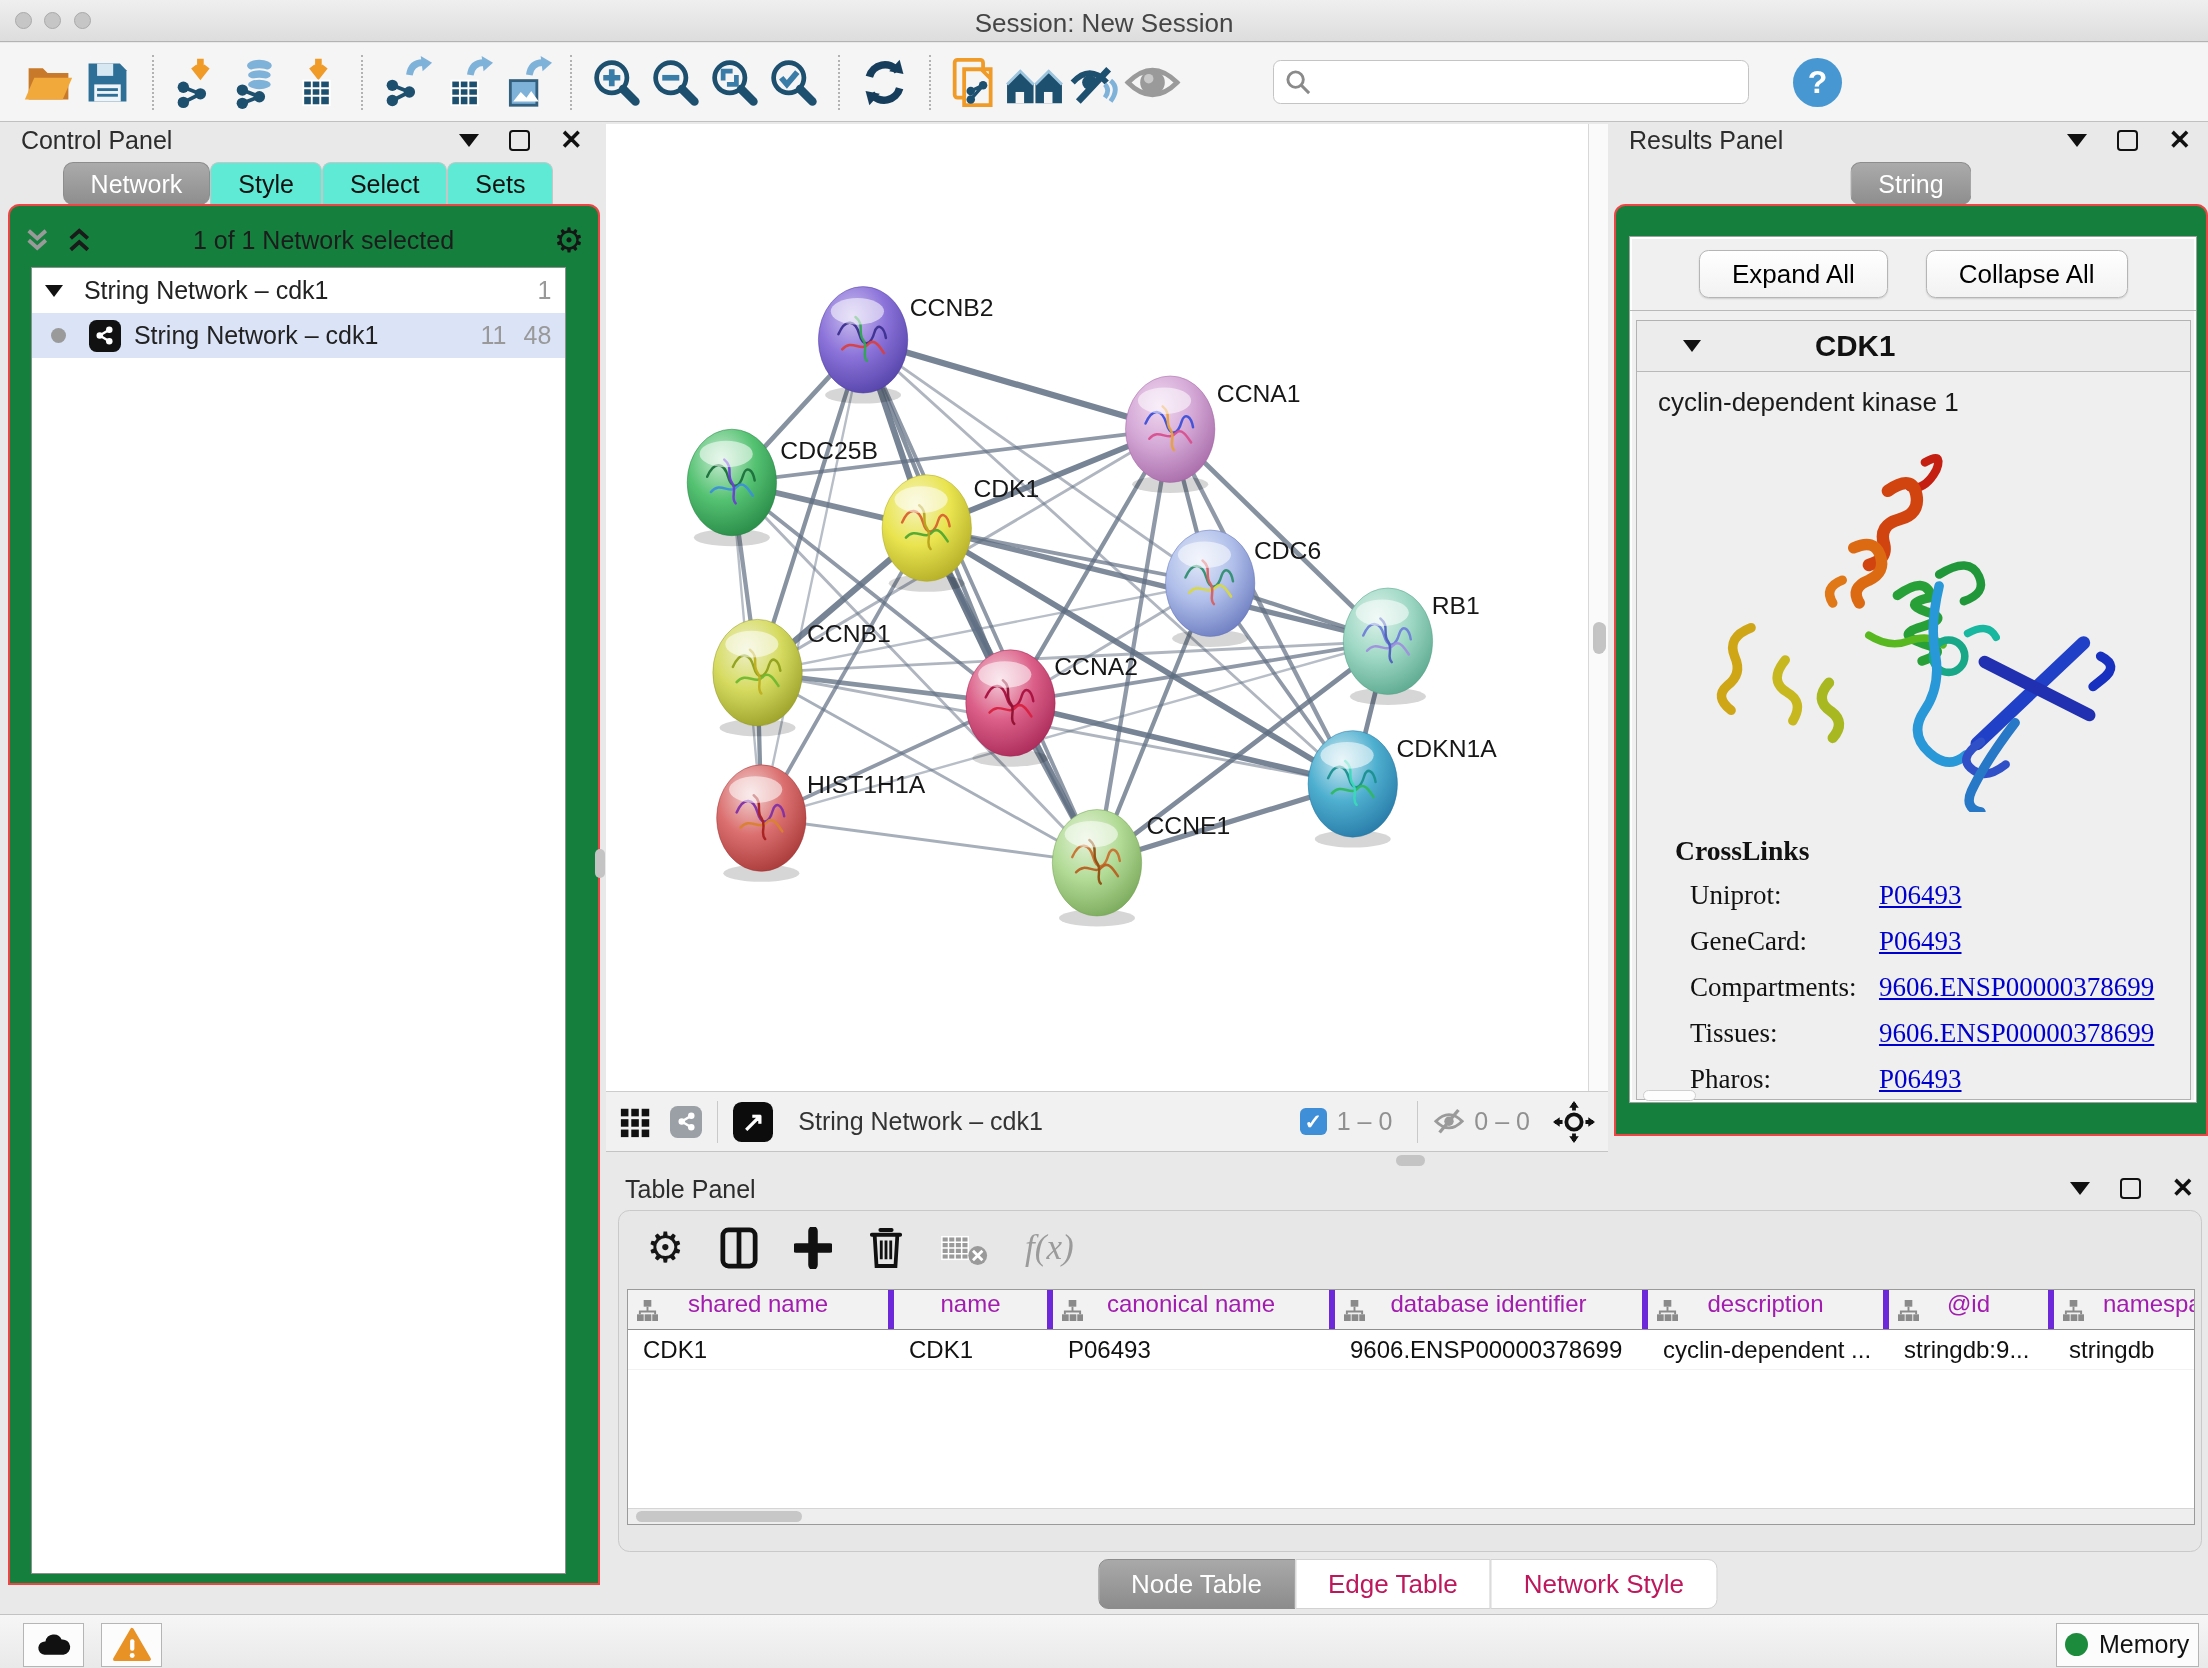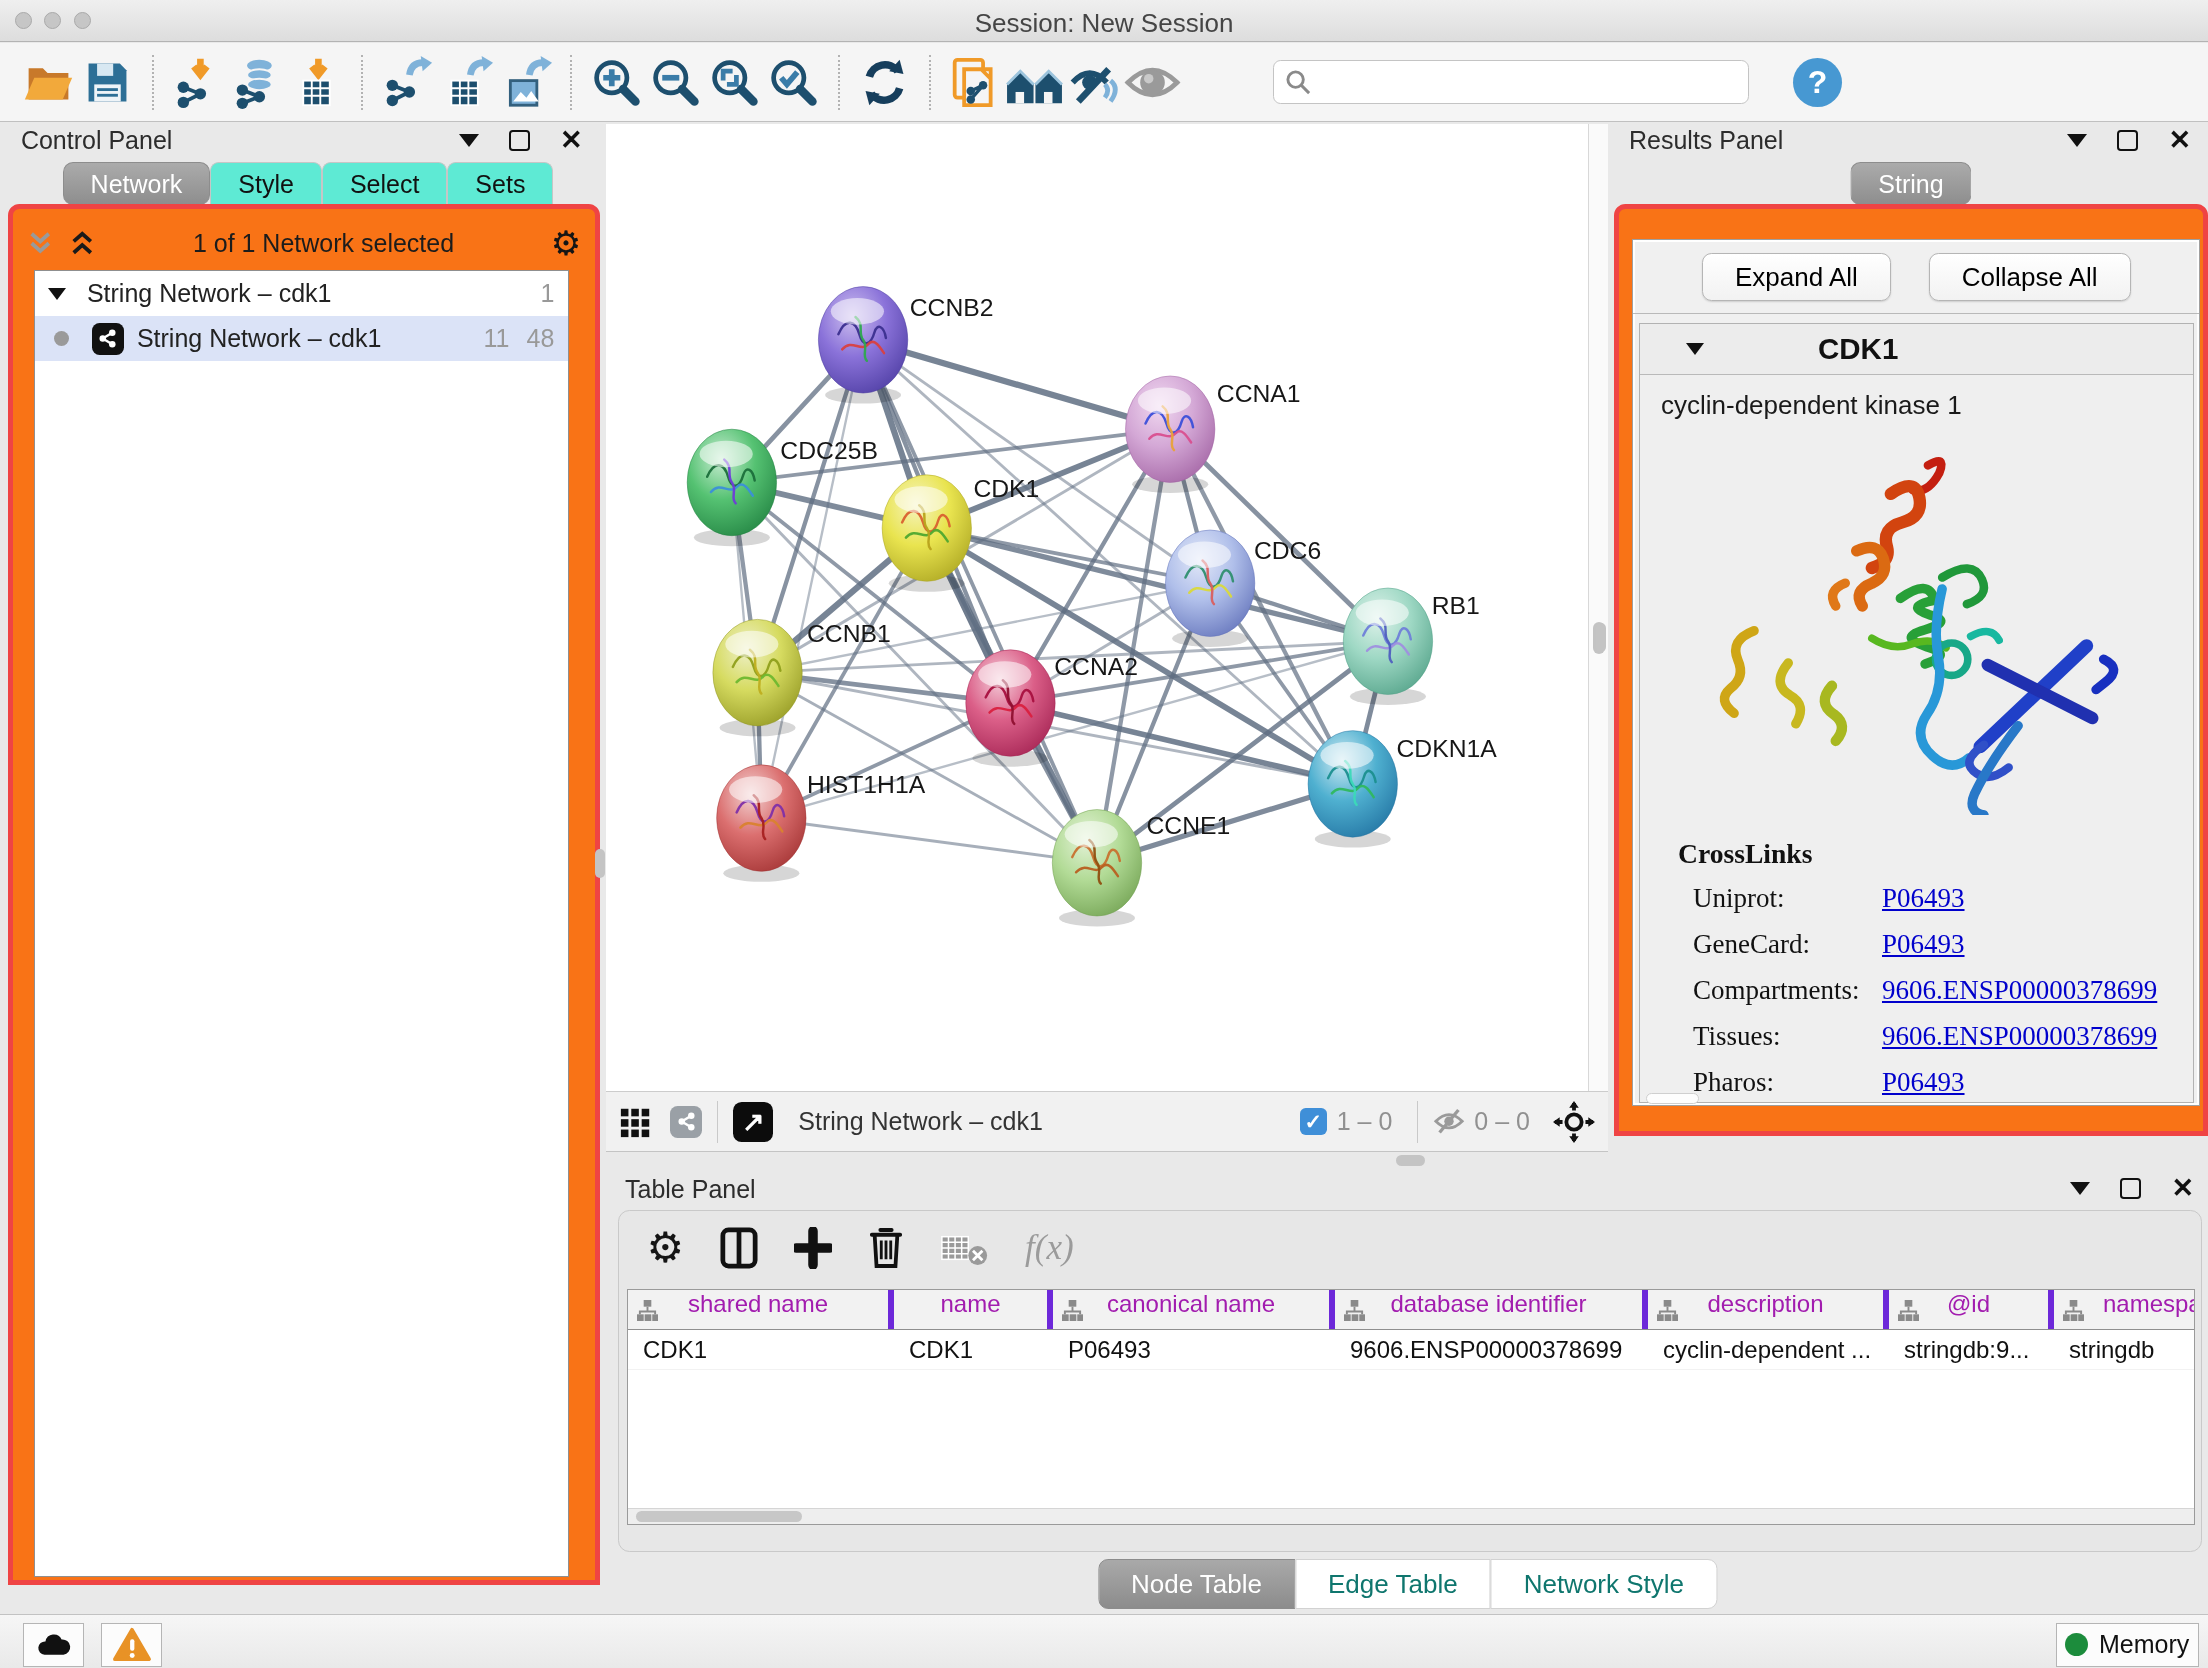--- a/index.html
+++ b/index.html
@@ -25,21 +25,21 @@
 
   
   .panel-header { font-size:25px; color:#2c2c2c; }
   .ph-icons { position:absolute; display:flex; gap:30px; align-items:center; }
   .ph-tri { width:0; height:0; border-left:10.5px solid transparent; border-right:10.5px solid transparent; border-top:13.3px solid #111; }
   .ph-sq { width:21px; height:21px; border:2.9px solid #111; border-radius:3.8px; }
   .ph-x { font-size:27px; font-weight:bold; color:#111; line-height:21px; }
   .tab { font-size:25px; padding:6.7px 27px; background:#5eead4; border:1px solid #c6c6c6; border-bottom:none;
     border-radius:8.6px 8.6px 0 0; color:#111; }
   .tab.sel { background:linear-gradient(#ababab,#8d8d8d); color:#fff; border-color:#8d8d8d;border-radius:10px; }
-  .inner { background:#f97316; border:5px solid #ef4444; border-radius:11.4px 11.4px 0 0; position:absolute; }
+  .inner { background:#15803d; border:2px solid #ef4444; border-radius:11.4px 11.4px 0 0; position:absolute; }
 
   
   .control-panel { position:absolute; left:7.6px; top:126px; width:592px; height:1465px; }
   .cp-tabs { position:absolute; left:55px; top:36px; display:flex; }
   .cp-inner { left:0; top:78px; width:592px; height:1381px; }
   .cp-actionrow { position:absolute; left:13.3px; right:13.3px; top:13.3px; height:42px; display:flex; align-items:center; }
   .cp-status { flex:1; text-align:center; font-size:25px; color:#1c1c1c; }
   .listbox { position:absolute; left:21px; top:61px; width:535px; height:1307px; background:#fff; border:1.9px solid #8f8f8f; }
   .lrow { display:flex; align-items:center; height:45px; font-size:25px; padding:0 13.3px; }
   .lrow .cnt { color:#999; margin-left:17px; }
@@ -92,21 +92,21 @@
   .thead { display:flex; height:40px; background:#f2f2f2; border-bottom:1.9px solid #8f8f8f; }
   .th { position:relative; display:flex; align-items:flex-start; justify-content:center; font-size:24px; color:#a21caf;
     border-right:6px solid #6d28d9; flex:none; }
   .th .treeicon { position:absolute; left:9.5px; top:9.5px; }
   .trow { display:flex; height:40px; border-bottom:1px solid #f2f2f2; }
   .td { font-size:24px; color:#111; padding:5.7px 0 0 15px; border-right:1px solid transparent; flex:none;
     white-space:nowrap; overflow:hidden; }
   .hscroll { position:absolute; left:0; bottom:0; width:100%; height:16px; background:#eeeeee; border-top:1px solid #d5d5d5; }
   .hscroll .thumb { position:absolute; left:7.6px; top:1.9px; width:166px; height:11.4px; background:#c7c7c7; border-radius:5.7px; }
   .tp-tabs { position:absolute; left:50%; top:392px; transform:translateX(-50%); display:flex; }
-  .bt { font-size:26px; padding:8.6px 32px; background:#fff; border:1px solid #d2d2d2; color:#0f766e; }
+  .bt { font-size:26px; padding:8.6px 32px; background:#fff; border:1px solid #d2d2d2; color:#be185d; }
   .bt:first-child { border-radius:9.5px 0 0 9.5px; }
   .bt:last-child { border-radius:0 9.5px 9.5px 0; }
   .bt.sel { background:linear-gradient(#a9a9a9,#8c8c8c); color:#fff; border-color:#8c8c8c; }
 
   
   .statusbar { position:absolute; left:0; bottom:0; width:2208px; height:54px;
     background:linear-gradient(#f6f6f6,#e9e9e9); border-top:1px solid #c2c2c2; }
   .sb-btn { position:absolute; top:7.6px; height:44px; background:#fcfcfc; border:1.9px solid #b5b5b5;
     display:flex; align-items:center; justify-content:center; }
   .memory-btn { right:9.5px; width:143px; font-size:25px; gap:11.4px; color:#111; }

